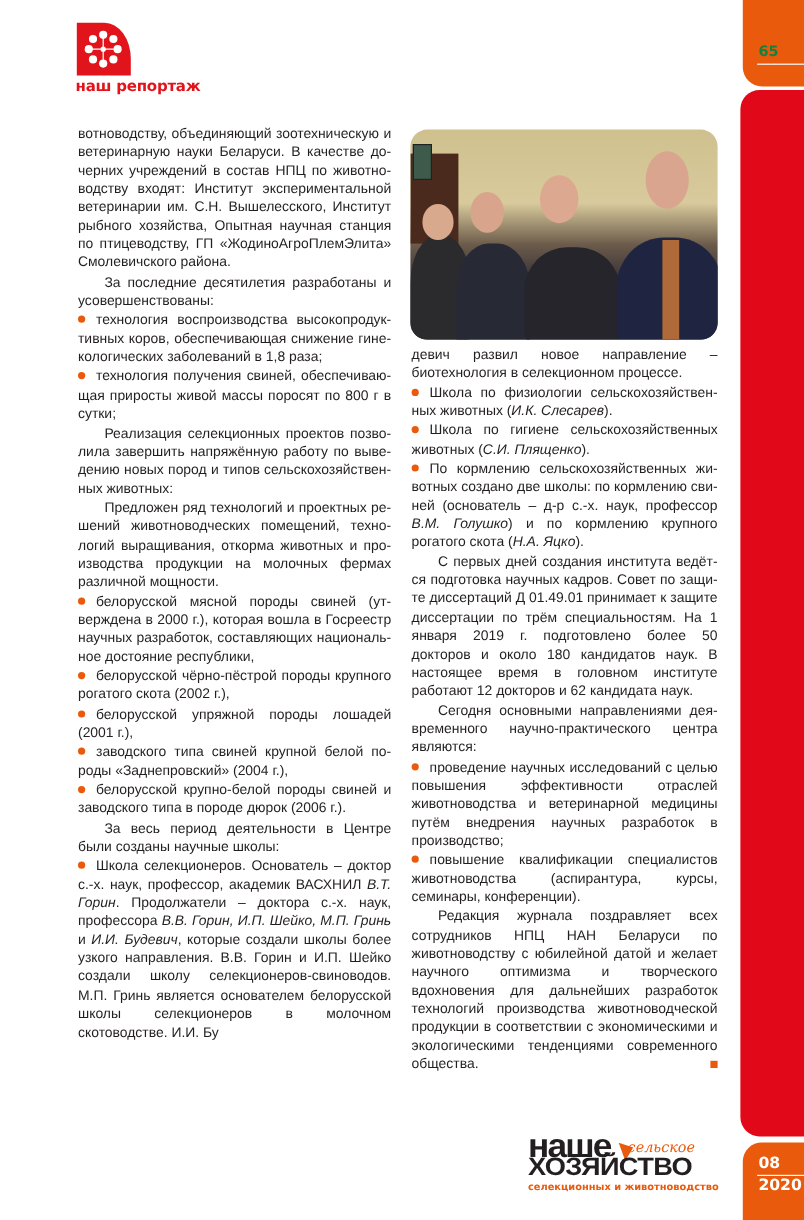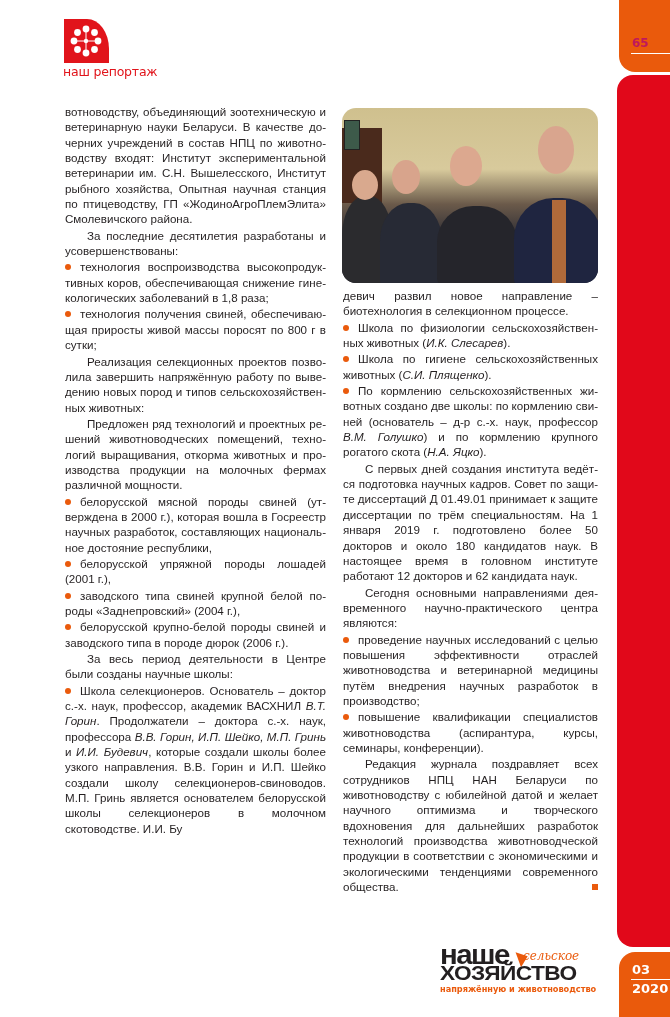--- a/index.html
+++ b/index.html
@@ -10,31 +10,31 @@
     color: #231f20;
   }
   
   .logo-box {
     position: absolute; left: 64px; top: 19px; width: 45px; height: 44px;
     background: #e1141b; border-top-right-radius: 22px 30px; border-bottom-right-radius: 0;
   }
   .logo-box svg { position: absolute; left: 5px; top: 5px; }
   .section-label {
     position: absolute; left: 63px; top: 64px;
-    font-family: "DejaVu Sans", sans-serif; font-weight: normal;
+    font-family: "DejaVu Sans", sans-serif; font-weight: bold;
     font-size: 12.5px; color: #e1141b; letter-spacing: -0.2px;
   }
   
   .tab-top {
     position: absolute; left: 619px; top: -10px; width: 60px; height: 82px;
     background: #ea5a0c; border-bottom-left-radius: 16px;
   }
   .page-num {
     position: absolute; left: 632px; top: 36px; font-family: "DejaVu Sans", sans-serif;
-    font-weight: bold; font-size: 12px; color: #be185d;
+    font-weight: bold; font-size: 12px; color: #15803d;
   }
   .page-num-line { position: absolute; left: 631px; top: 53px; width: 40px; height: 1px; background: #fff; }
   .red-bar {
     position: absolute; left: 617px; top: 75px; width: 60px; height: 872px;
     background: #e1081a; border-top-left-radius: 16px; border-bottom-left-radius: 16px;
   }
   .tab-bottom {
     position: absolute; left: 619px; top: 952px; width: 60px; height: 80px;
     background: #ea5a0c; border-top-left-radius: 16px;
   }
@@ -100,21 +100,21 @@
     </g>
   </svg>
 </div>
 <div class="section-label">наш репортаж</div>
 
 <div class="tab-top"></div>
 <div class="page-num">65</div>
 <div class="page-num-line"></div>
 <div class="red-bar"></div>
 <div class="tab-bottom"></div>
-<div class="issue-num">03</div>
+<div class="issue-num">08</div>
 <div class="issue-line"></div>
 <div class="issue-year">2020</div>
 
 <div class="photo">
   <div class="door"></div>
   <div class="tv"></div>
   <div class="person" style="left:0;top:88px;width:50px;height:90px;background:#2b2b2e;"></div>
   <div class="head" style="left:10px;top:62px;width:26px;height:30px;background:#d9a98e;"></div>
   <div class="person" style="left:38px;top:95px;width:62px;height:85px;background:#272a35;"></div>
   <div class="head" style="left:50px;top:52px;width:28px;height:34px;background:#d8a48c;"></div>
@@ -126,20 +126,21 @@
 </div>
 
 <div class="col col-left">
   <p>вотноводству, объединяющий зоотехническую и ветеринарную науки Беларуси. В качестве до­черних учреждений в состав НПЦ по животно­водству входят: Институт экспериментальной ветеринарии им. С.Н. Вышелесского, Институт рыбного хозяйства, Опытная научная станция по птицеводству, ГП «ЖодиноАгроПлемЭлита» Смолевичского района.</p>
   <p class="indent">За последние десятилетия разработаны и усовершенствованы:</p>
   <p class="bullet"><span class="dot"></span><span>технология воспроизводства высокопродук­тивных коров, обеспечивающая снижение гине­кологических заболеваний в 1,8 раза;</span></p>
   <p class="bullet"><span class="dot"></span><span>технология получения свиней, обеспечиваю­щая приросты живой массы поросят по 800 г в сутки;</span></p>
   <p class="indent">Реализация селекционных проектов позво­лила завершить напряжённую работу по выве­дению новых пород и типов сельскохозяйствен­ных животных:</p>
   <p class="indent">Предложен ряд технологий и проектных ре­шений животноводческих помещений, техно­логий выращивания, откорма животных и про­изводства продукции на молочных фермах различной мощности.</p>
   <p class="bullet"><span class="dot"></span><span>белорусской мясной породы свиней (ут­верждена в 2000 г.), которая вошла в Госреестр научных разработок, составляющих националь­ное достояние республики,</span></p>
+  <p class="bullet"><span class="dot"></span><span>белорусской чёрно-пёстрой породы крупно­го рогатого скота (2002 г.),</span></p>
   <p class="bullet"><span class="dot"></span><span>белорусской упряжной породы лошадей (2001 г.),</span></p>
   <p class="bullet"><span class="dot"></span><span>заводского типа свиней крупной белой по­роды «Заднепровский» (2004 г.),</span></p>
   <p class="bullet"><span class="dot"></span><span>белорусской крупно-белой породы свиней и заводского типа в породе дюрок (2006 г.).</span></p>
   <p class="indent">За весь период деятельности в Центре были созданы научные школы:</p>
   <p class="bullet"><span class="dot"></span><span>Школа селекционеров. Основатель – доктор с.-х. наук, профессор, академик ВАСХНИЛ </span><i>В.Т. Го­рин</i><span>. Продолжатели – доктора с.-х. наук, профес­сора </span><i>В.В. Горин, И.П. Шейко, М.П. Гринь</i><span> и </span><i>И.И. Бу­девич</i><span>, которые создали школы более узкого направления. В.В. Горин и И.П. Шейко создали школу селекционеров-свиноводов. М.П. Гринь является основателем белорусской школы се­лекционеров в молочном скотоводстве. И.И. Бу­</span></p>
 </div>
 
 <div class="col col-right">
   <p>девич развил новое направление – биотехноло­гия в селекционном процессе.</p>
   <p class="bullet"><span class="dot"></span><span>Школа по физиологии сельскохозяйствен­ных животных (</span><i>И.К. Слесарев</i><span>).</span></p>
@@ -150,14 +151,14 @@
   <p class="bullet"><span class="dot"></span><span>проведение научных исследований с целью повышения эффективности отраслей животно­водства и ветеринарной медицины путём вне­дрения научных разработок в производство;</span></p>
   <p class="bullet"><span class="dot"></span><span>повышение квалификации специалистов жи­вотноводства (аспирантура, курсы, семинары, конференции).</span></p>
   <p class="indent"><span>Редакция журнала поздравляет всех сотруд­ников НПЦ НАН Беларуси по животноводству с юбилейной датой и желает научного оптимиз­ма и творческого вдохновения для дальнейших разработок технологий производства животно­водческой продукции в соответствии с эконо­мическими и экологическими тенденциями со­временного общества.</span><span class="end-mark"></span></p>
 </div>
 
 <div class="footer-logo">
   <div class="fl-nashe">наше</div>
   <div class="fl-arrow"></div>
   <div class="fl-selskoe">сельское</div>
   <div class="fl-hoz">ХОЗЯЙСТВО</div>
-  <div class="fl-sub">напряжённую и животноводство</div>
+  <div class="fl-sub">селекционных и животноводство</div>
 </div>
 
 </body></html>

